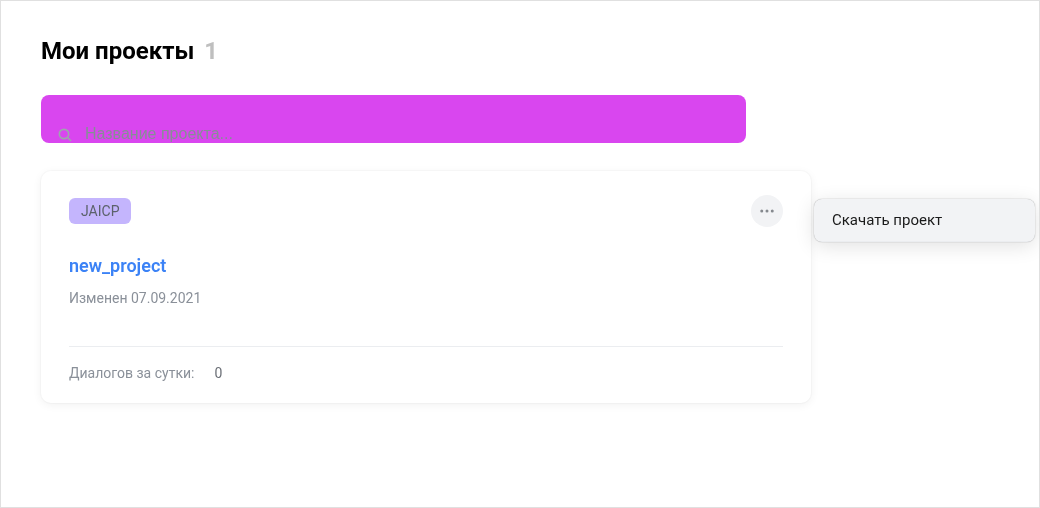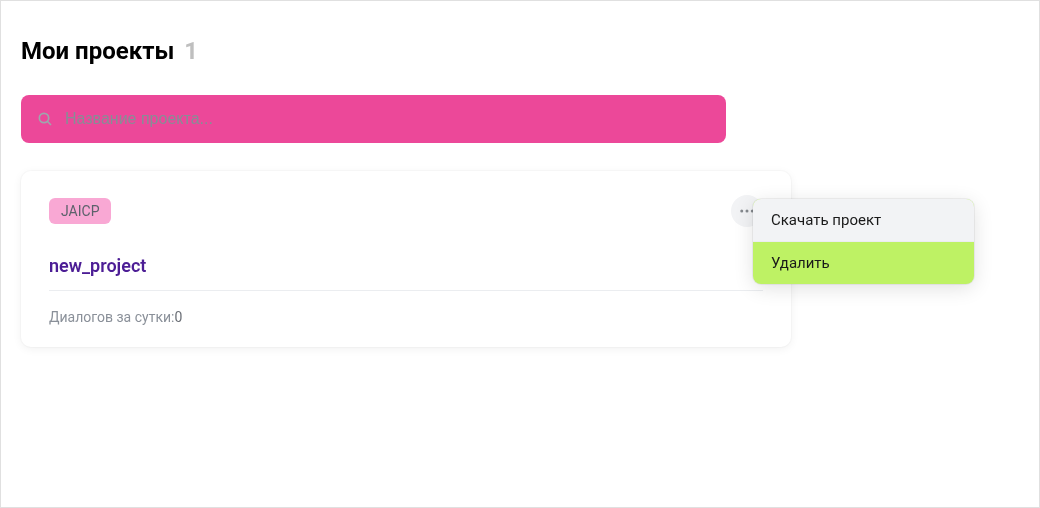--- a/index.html
+++ b/index.html
@@ -10,44 +10,44 @@
     body {
       font-family: -apple-system, BlinkMacSystemFont, "Segoe UI", Roboto, Helvetica, Arial, sans-serif;
       background: #fff;
       width: 1040px;
       height: 508px;
       border: 1px solid #e0e0e0;
       position: relative;
       overflow: hidden;
     }
     .container {
-      padding: 36px 40px 40px 20px;
+      padding: 36px 40px 40px 40px;
     }
     .page-header {
       display: flex;
       align-items: baseline;
       gap: 10px;
       margin-bottom: 30px;
     }
     .page-title {
       font-size: 24px;
       font-weight: 700;
       color: #000;
     }
     .page-count {
       font-size: 24px;
       font-weight: 700;
       color: #bfbfbf;
     }
     .search-bar {
-      background: #ec4899;
+      background: #d946ef;
       border-radius: 8px;
       height: 48px;
       display: flex;
-      align-items: center;
+      align-items: flex-end;
       padding: 0 16px;
       margin-bottom: 28px;
       width: 705px;
     }
     .search-icon {
       color: #9ea6ad;
       margin-right: 12px;
       display: flex;
       align-items: center;
     }
@@ -70,21 +70,21 @@
       padding: 24px 28px 22px 28px;
       position: relative;
     }
     .card-top {
       display: flex;
       justify-content: space-between;
       align-items: center;
       margin-bottom: 28px;
     }
     .tag {
-      background: #f9a8d4;
+      background: #c4b5fd;
       color: #5c626b;
       font-size: 14px;
       padding: 5px 12px;
       border-radius: 6px;
       display: inline-block;
     }
     .more-button {
       width: 32px;
       height: 32px;
       border-radius: 50%;
@@ -92,21 +92,21 @@
       display: flex;
       align-items: center;
       justify-content: center;
       color: #85898e;
       cursor: pointer;
       flex-shrink: 0;
     }
     .project-name {
       font-size: 18px;
       font-weight: 600;
-      color: #4c1d95;
+      color: #3b82f6;
       margin-bottom: 14px;
     }
     .project-modified {
       font-size: 14px;
       color: #8a9099;
       margin-bottom: 40px;
     }
     .divider {
       height: 1px;
       background: #ebedf0;
@@ -115,31 +115,31 @@
     .card-footer {
       display: flex;
       justify-content: space-between;
       align-items: center;
       font-size: 14px;
       color: #8a9099;
     }
     .dialogs-stat {
       display: flex;
       align-items: center;
-      gap: 0;
+      gap: 20px;
     }
     .dialogs-count {
       color: #6b6f76;
     }
     .dropdown-menu {
       position: absolute;
       top: 198px;
-      left: 752px;
+      left: 813px;
       width: 221px;
-      background: #bef264;
+      background: #a3a3a3;
       border-radius: 8px;
       box-shadow: 0 4px 20px rgba(0,0,0,0.12), 0 0 0 1px rgba(0,0,0,0.05);
       overflow: hidden;
       z-index: 10;
     }
     .dropdown-item {
       padding: 12px 18px;
       font-size: 15px;
       color: #1a1a1a;
       cursor: pointer;
@@ -176,27 +176,27 @@
       <span class="tag">JAICP</span>
       <div class="more-button">
         <svg width="18" height="18" viewBox="0 0 24 24" fill="currentColor">
           <circle cx="5" cy="12" r="2"></circle>
           <circle cx="12" cy="12" r="2"></circle>
           <circle cx="19" cy="12" r="2"></circle>
         </svg>
       </div>
     </div>
     <div class="project-name">new_project</div>
+    <div class="project-modified">Изменен 07.09.2021</div>
     <div class="divider"></div>
     <div class="card-footer">
       <span class="dialogs-stat">
         <span>Диалогов за сутки:</span>
         <span class="dialogs-count">0</span>
       </span>
     </div>
   </div>
 </div>
 
 <div class="dropdown-menu">
   <div class="dropdown-item active">Скачать проект</div>
   <div class="dropdown-divider"></div>
-  <div class="dropdown-item">Удалить</div>
 </div>
 
 </body></html>

